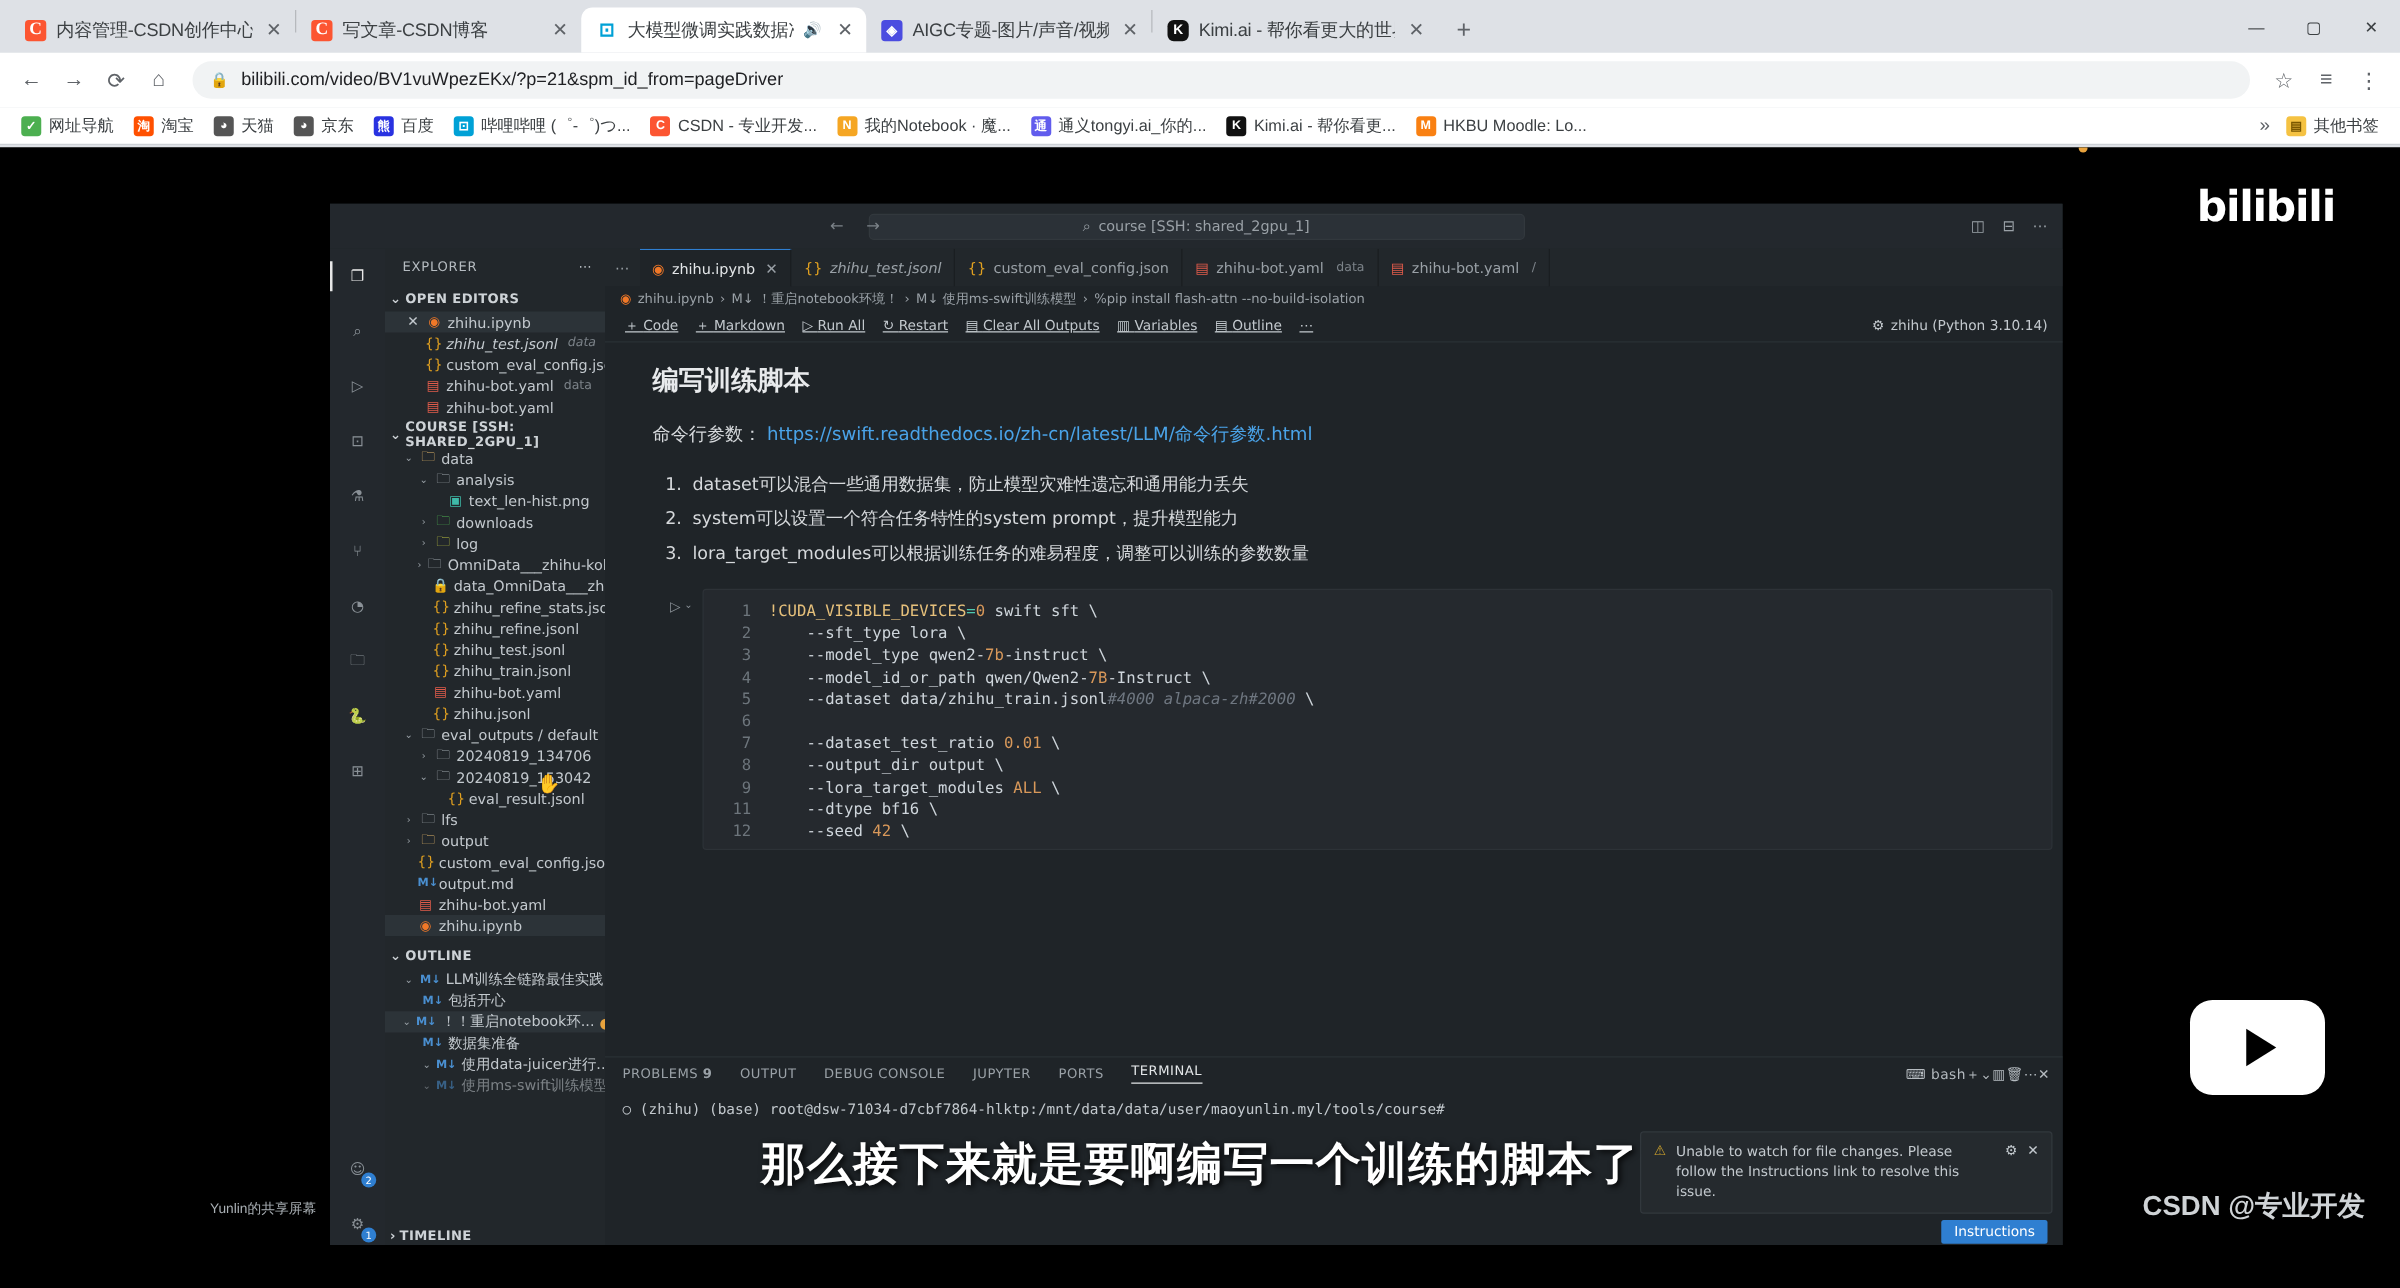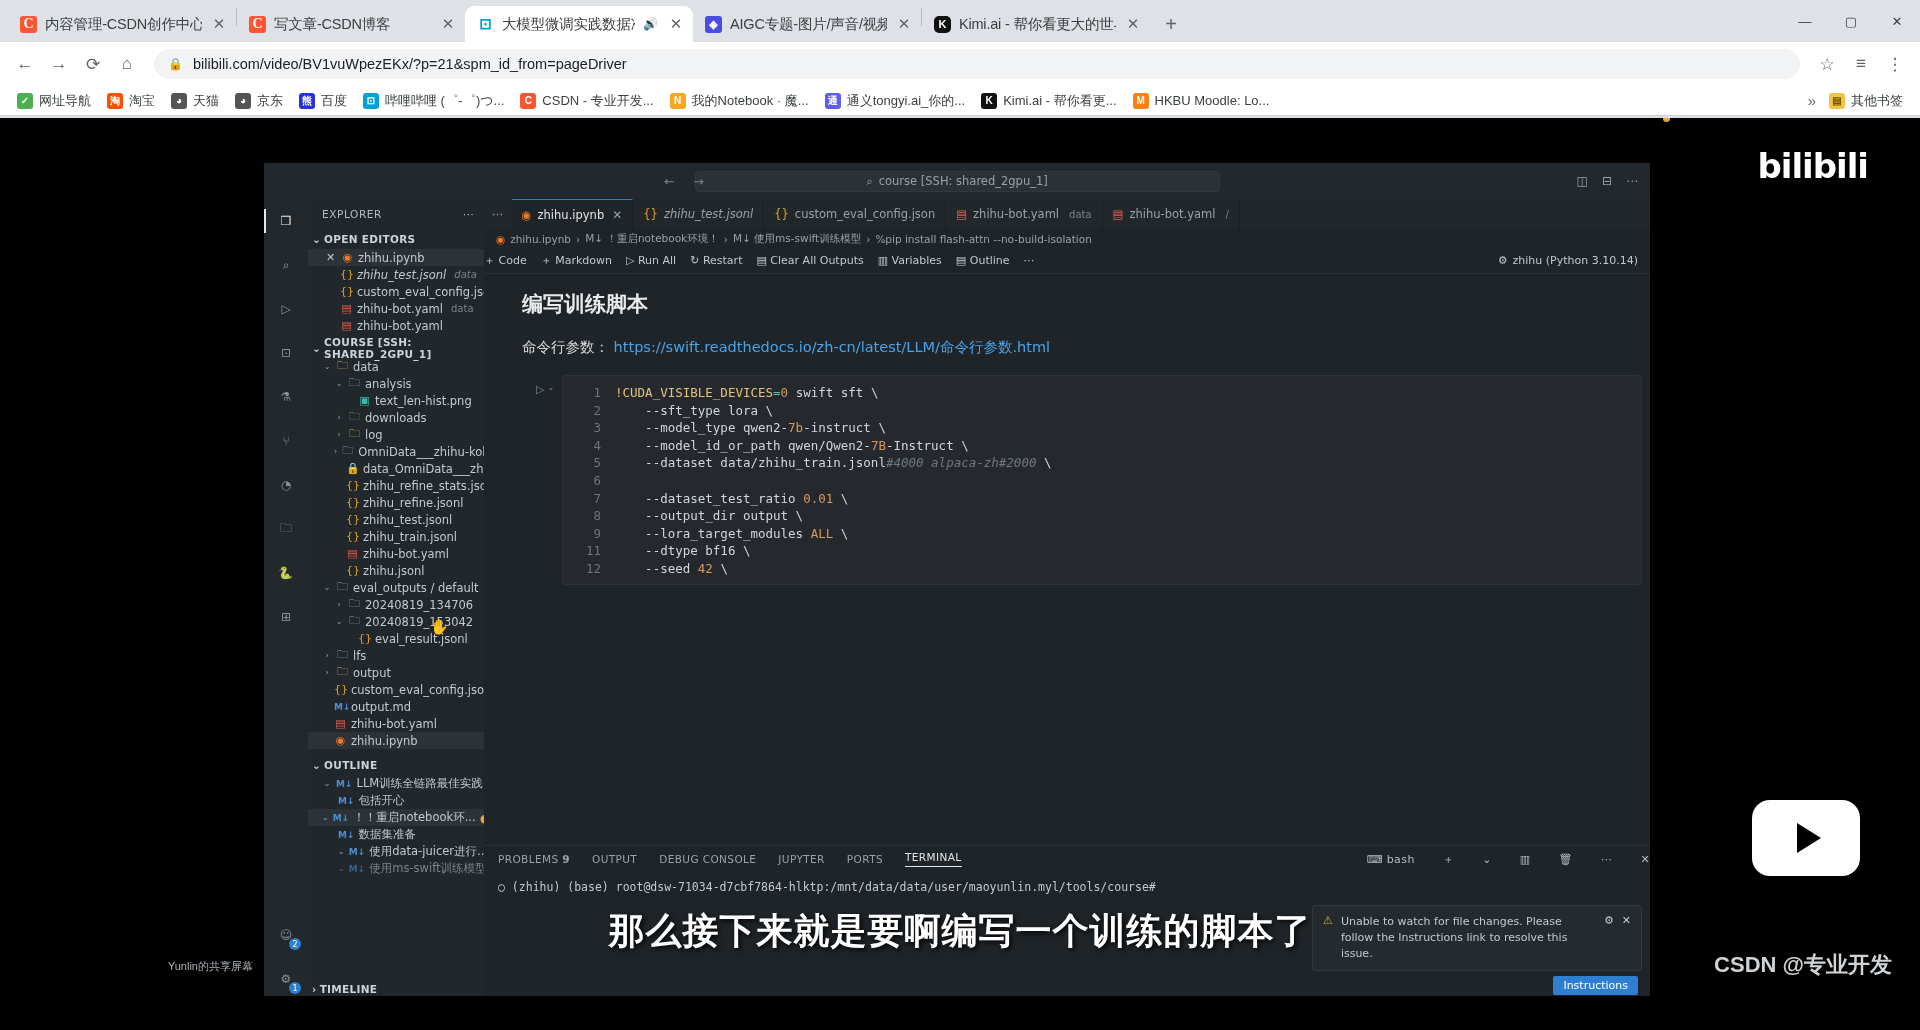--- a/index.html
+++ b/index.html
@@ -120,21 +120,21 @@
   .italic { font-style: italic; }
   .md-tag { color:#4a8fd0; font-size:9px; font-weight:bold; }
 
   .editor { flex: 1; background: #1f2428; display:flex; flex-direction: column; min-width:0;}
   .tabs-row { height: 30px; background:#22272b; display:flex; align-items:stretch; font-size: 11.5px;}
   .etab { display:flex; align-items:center; gap:6px; padding: 0 10px; color:#9aa1a7; border-right:1px solid #1a1e21; white-space: nowrap;}
   .etab.active { background:#1f2428; color:#e3e6e8; border-top: 1px solid #2f7fd1; }
   .etab .x { color:#9aa1a7; font-size:12px; margin-left:2px;}
 
   .breadcrumb { height: 19px; display:flex; align-items:center; gap:5px; padding-left: 12px; color:#9aa1a7; font-size:10.5px; white-space:nowrap;}
-  .nb-toolbar { height: 26px; display:flex; align-items:center; gap: 14px; padding-left: 0; color:#c3c9ce; font-size:11px; border-bottom:1px solid #2a3034; position:relative;}
+  .nb-toolbar { height: 26px; display:flex; align-items:center; gap: 14px; padding-left: 16px; color:#c3c9ce; font-size:11px; border-bottom:1px solid #2a3034; position:relative;text-decoration:underline;}
   .nb-toolbar .kernel { position:absolute; right: 12px; display:flex; align-items:center; gap:5px; color:#c3c9ce;}
 
   .nbcontent { flex:1; overflow:hidden; padding: 16px 0 0 0; position: relative;}
   .md-h1 { font-size: 21px; color:#e8eaec; font-weight: bold; margin: 0 0 20px 38px; }
   .md-p { font-size: 14.5px; color:#d6d9dc; margin: 0 0 18px 38px; }
   .md-p a { color:#4aa3e8; text-decoration: none; }
   .md-ol { margin: 0 0 14px 66px; color:#d6d9dc; font-size: 14px; line-height: 1.95; }
   .md-ol li { padding-left: 4px; }
 
   .codecell { margin: 10px 0 0 52px; display:flex; }
@@ -145,21 +145,21 @@
   .code { color:#cfd6dc; }
   .c-cmd { color:#e6c07b; }
   .c-num { color:#d8985a; }
   .c-str { color:#8fbf73; }
   .c-const { color:#d8985a; }
   .c-cmt { color:#6f7781; font-style: italic;}
 
   .panel { height: 158px; background:#1f2428; border-top:1px solid #2a3034; }
   .panel-tabs { height: 26px; display:flex; align-items:center; gap: 22px; padding-left: 14px; font-size:10.5px; color:#9aa1a7; letter-spacing:.4px; position:relative;}
   .panel-tabs .ptab.active { color:#e3e6e8; border-bottom:1px solid #e3e6e8; padding-bottom:3px;}
-  .panel-right { position:absolute; right:0; display:flex; align-items:center; gap:28px; color:#b5bbc0; font-size:11px;}
+  .panel-right { position:absolute; right:10px; display:flex; align-items:center; gap:0; color:#b5bbc0; font-size:11px;}
   .term-line { font-family:"DejaVu Sans Mono", monospace; font-size:11.5px; color:#c3c9ce; padding: 8px 0 0 14px; white-space: pre;}
 
   .notif {
     position:absolute; right: 8px; bottom: 32px; width: 330px; background:#252a2e; border:1px solid #32383d;
     border-radius:3px; padding: 8px 10px; font-size: 11px; color:#c3c9ce; display:flex; gap:8px;
   }
   .notif-btn { position:absolute; right: 12px; bottom: 8px; background:#2f7fd1; color:#fff; font-size:11px;
     padding: 3px 10px; border-radius:2px;}
 
   
@@ -575,20 +575,25 @@
                 <span>zhihu (Python 3.10.14)</span>
               </span>
             </div>
 
             <div class="nbcontent">
               <div class="md-h1">编写训练脚本</div>
               <div class="md-p">
                 <span>命令行参数：</span>
                 <a href="#">https://swift.readthedocs.io/zh-cn/latest/LLM/命令行参数.html</a>
               </div>
+              <ol class="md-ol">
+                <li>dataset可以混合一些通用数据集，防止模型灾难性遗忘和通用能力丢失</li>
+                <li>system可以设置一个符合任务特性的system prompt，提升模型能力</li>
+                <li>lora_target_modules可以根据训练任务的难易程度，调整可以训练的参数数量</li>
+              </ol>
 
               <div class="codecell">
                 <div class="cc-run">▷<span style="font-size:8px">⌄</span></div>
                 <div class="cc-box">
                   <div class="cline"><span class="lno">1</span><span class="code"><span class="c-cmd">!CUDA_VISIBLE_DEVICES</span><span style="color:#4ec9b0">=</span><span class="c-num">0</span> swift sft \</span></div>
                   <div class="cline"><span class="lno">2</span><span class="code">    --sft_type lora \</span></div>
                   <div class="cline"><span class="lno">3</span><span class="code">    --model_type qwen2-<span class="c-num">7b</span>-instruct \</span></div>
                   <div class="cline"><span class="lno">4</span><span class="code">    --model_id_or_path qwen/Qwen2-<span class="c-num">7B</span>-Instruct \</span></div>
                   <div class="cline"><span class="lno">5</span><span class="code">    --dataset data/zhihu_train.jsonl<span class="c-cmt">#4000 alpaca-zh#2000</span> \</span></div>
                   <div class="cline"><span class="lno">6</span></div>

